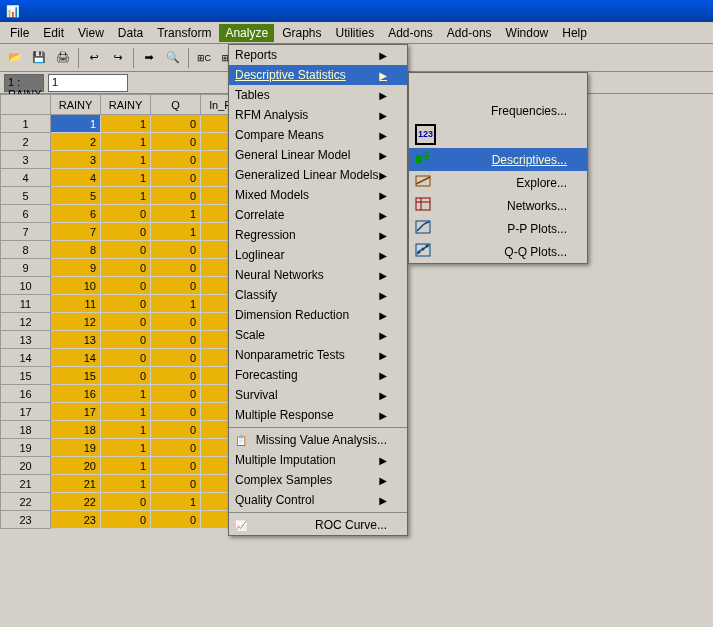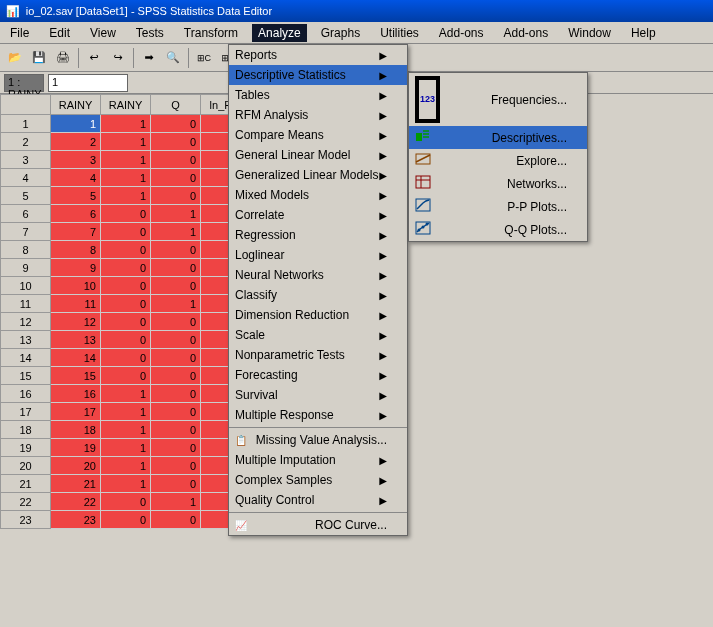--- a/index.html
+++ b/index.html
@@ -23,36 +23,36 @@
       gap: 6px;
       height: 22px;
     }
 
     
     .menu-bar {
       background: #d4d0c8;
       border-bottom: 1px solid #888;
       padding: 2px 4px;
       display: flex;
-      gap: 8px;
+      gap: 2px;
       height: 22px;
       align-items: center;
     }
     .menu-item {
       padding: 2px 6px;
       cursor: pointer;
       font-size: 12px;
       color: #000;
     }
     .menu-item:hover, .menu-item.active {
       background: #0054e3;
       color: white;
     }
     .menu-item.active {
-      background: #0f172a;
+      background: #4d7c0f;
       color: white;
     }
 
     
     .toolbar {
       background: #d4d0c8;
       border-bottom: 1px solid #888;
       padding: 2px 4px;
       display: flex;
       align-items: center;
@@ -99,21 +99,21 @@
       border: 1px solid #666;
       background: white;
       width: 80px;
       height: 18px;
       padding: 1px 3px;
       font-size: 11px;
     }
     .data-table {
       border-collapse: collapse;
       font-size: 11px;
-      background: #ef4444;
+      background: #eab308;
     }
     .data-table th {
       background: #d4d0c8;
       border: 1px solid #999;
       padding: 2px 4px;
       text-align: center;
       font-weight: normal;
       min-width: 50px;
       height: 20px;
     }
@@ -154,71 +154,72 @@
       white-space: nowrap;
       font-size: 12px;
       position: relative;
     }
     .menu-popup-item:hover, .menu-popup-item.highlighted {
       background: #316ac5;
       color: white;
     }
     .menu-popup-item.highlighted {
       background: #316ac5;
-      color: #000000;
+      color: #fef9c3;
+      text-decoration: underline;
     }
     .menu-popup-separator {
       height: 1px;
       background: #888;
       margin: 2px 0;
     }
     .menu-popup-item .arrow {
       font-size: 10px;
     }
 
     
     .analyze-menu {
       top: 44px;
       left: 228px;
     }
 
     .icon-123 {
       font-size: 9px;
       font-weight: bold;
       color: #0000aa;
-      border: 4px solid #000000;
-      padding: 15px 1px;
+      border: 2px solid #000000;
+      padding: 4px 1px;
       margin-right: 4px;
       line-height: 1;
+      margin-top: 48px;
     }
 
     .main-content {
       display: flex;
       flex-direction: column;
       height: calc(627px - 22px - 22px - 28px - 22px);
     }
 
     .grid-scroll {
       overflow: auto;
       flex: 1;
     }
   </style>
 </head>
 <body>
 
 <div class="title-bar">
   <span style="font-size:11px;">📊</span>
-  <span>io_02.sav [DataSet1] - SPSS Statistics Data Editor</span>
 </div>
 
 <div class="menu-bar">
   <span class="menu-item">File</span>
   <span class="menu-item">Edit</span>
   <span class="menu-item">View</span>
-  <span class="menu-item">Tests</span>
+  <span class="menu-item">Data</span>
   <span class="menu-item">Transform</span>
   <span class="menu-item active">Analyze</span>
   <span class="menu-item">Graphs</span>
   <span class="menu-item">Utilities</span>
   <span class="menu-item">Add-ons</span>
   <span class="menu-item">Add-ons</span>
   <span class="menu-item">Window</span>
   <span class="menu-item">Help</span>
 </div>
 

